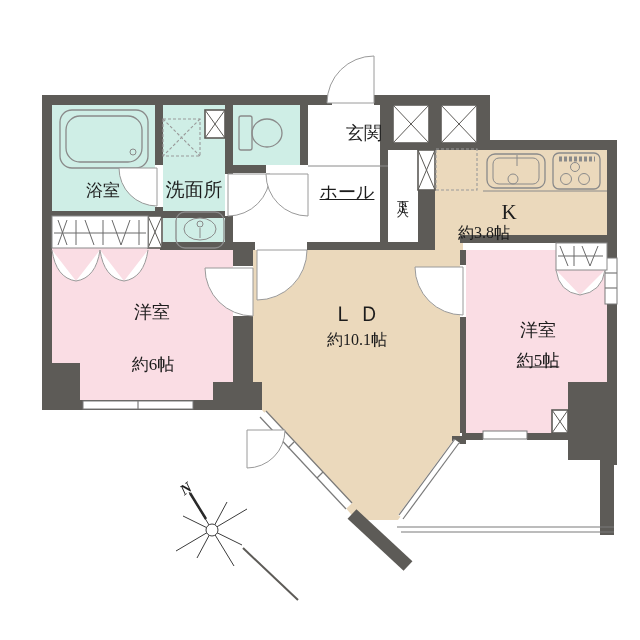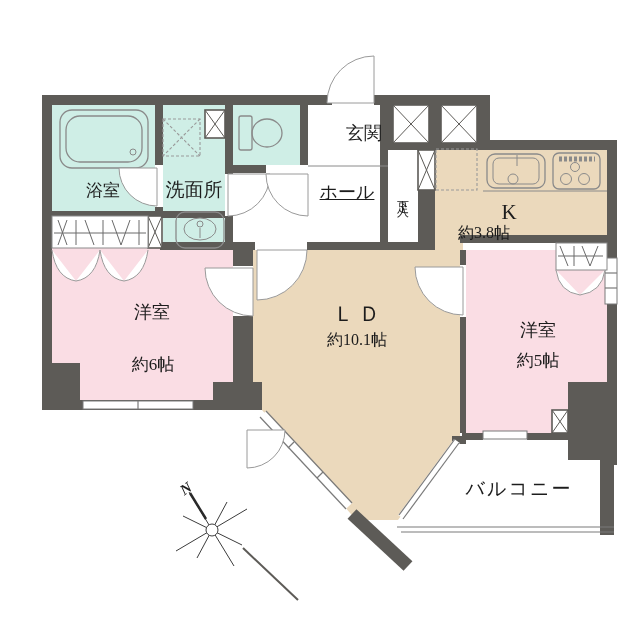--- a/index.html
+++ b/index.html
@@ -238,16 +238,15 @@
   <div class="lbl" style="left:364px;top:133px;font-size:18px;">玄関</div>
   <div class="lbl" style="left:347px;top:192px;font-size:18px;text-decoration:underline;">ホール</div>
   <div class="lbl vert" style="left:403px;top:194px;font-size:12px;">下足入</div>
   <div class="lbl" style="left:509px;top:212px;font-size:21px;">K</div>
   <div class="lbl" style="left:484px;top:233px;font-size:16px;">約3.8帖</div>
   <div class="lbl" style="left:152px;top:312px;font-size:18px;">洋室</div>
   <div class="lbl" style="left:153px;top:341px;font-size:17px;margin-top:23px;">約6帖</div>
   <div class="lbl" style="left:359px;top:314px;font-size:21px;letter-spacing:5px;">ＬＤ</div>
   <div class="lbl" style="left:357px;top:340px;font-size:16px;font-family:Liberation Serif, serif;">約10.1帖</div>
   <div class="lbl" style="left:538px;top:330px;font-size:18px;">洋室</div>
-  <div class="lbl" style="left:538px;top:360px;font-size:17px;">約5帖</div>
-  <div class="lbl" style="left:519px;top:488px;font-size:19px;letter-spacing:2px;">バルコニー</div>
+  <div class="lbl" style="left:538px;top:360px;font-size:17px;text-decoration:underline;">約5帖</div>
   <div class="lbl" style="left:186px;top:489px;font-size:15px;font-weight:bold;font-style:italic;transform:translate(-50%,-50%) rotate(-35deg);">N</div>
 </div>
 
 </body></html>

